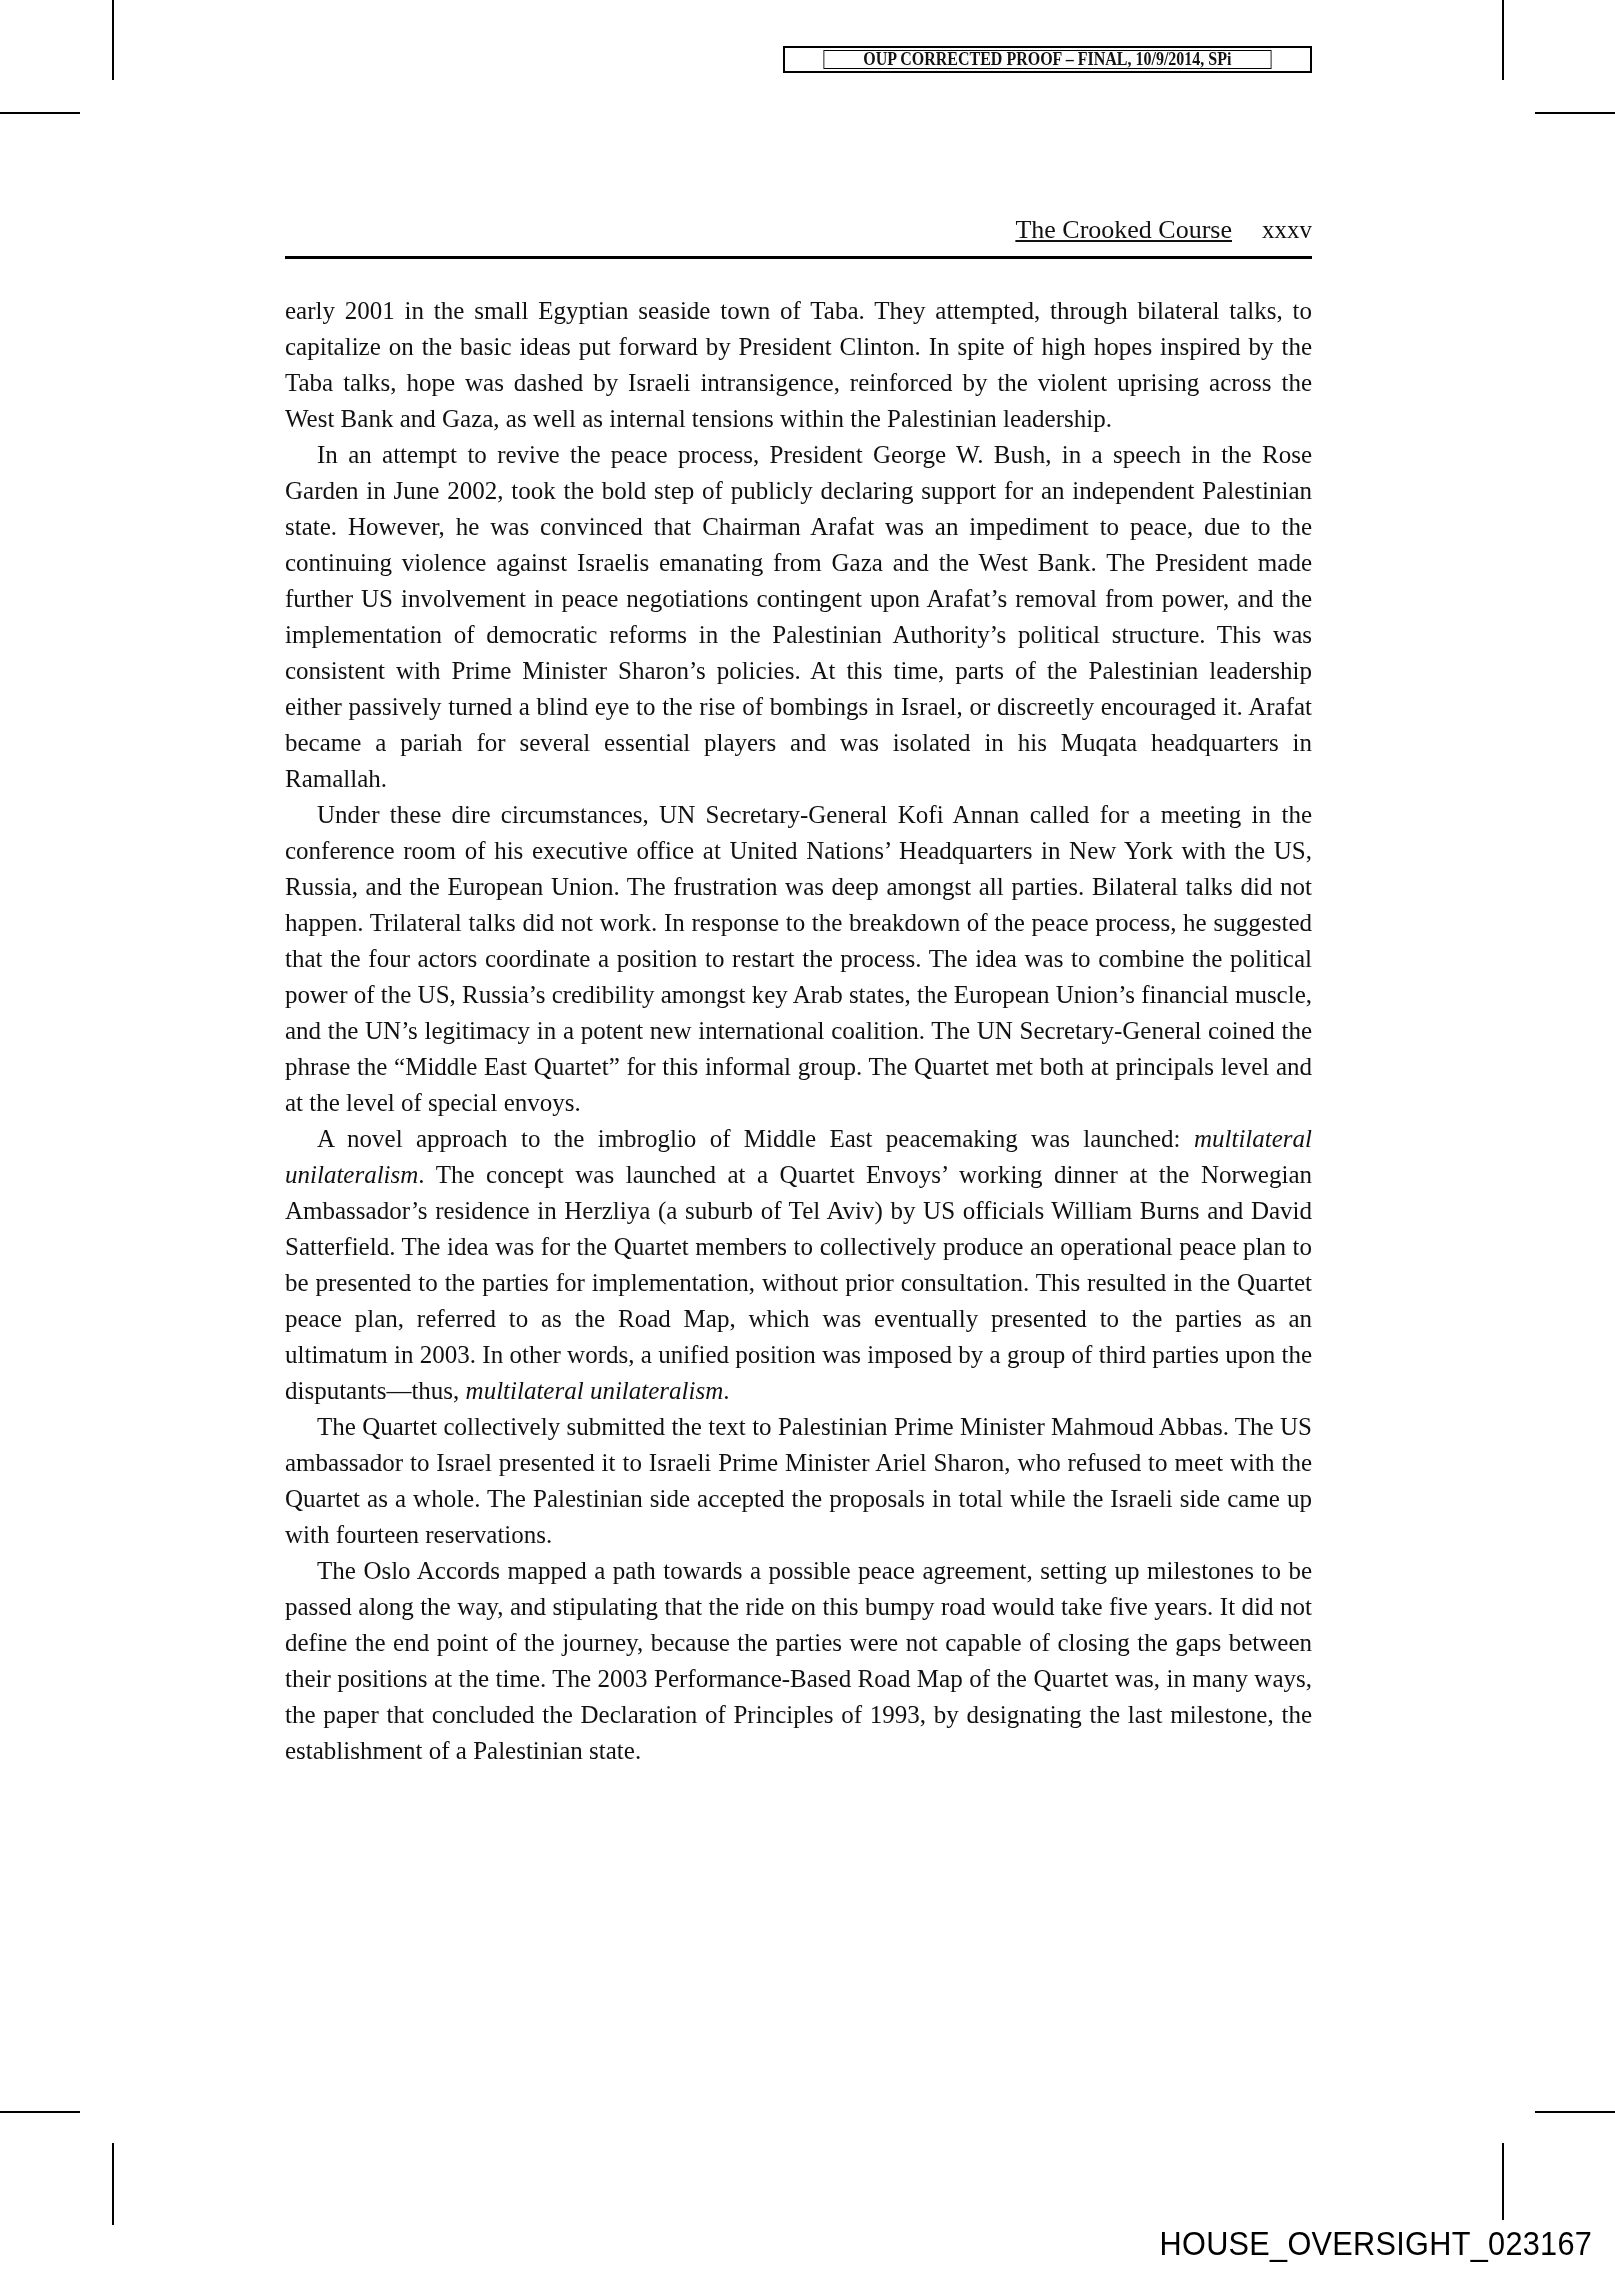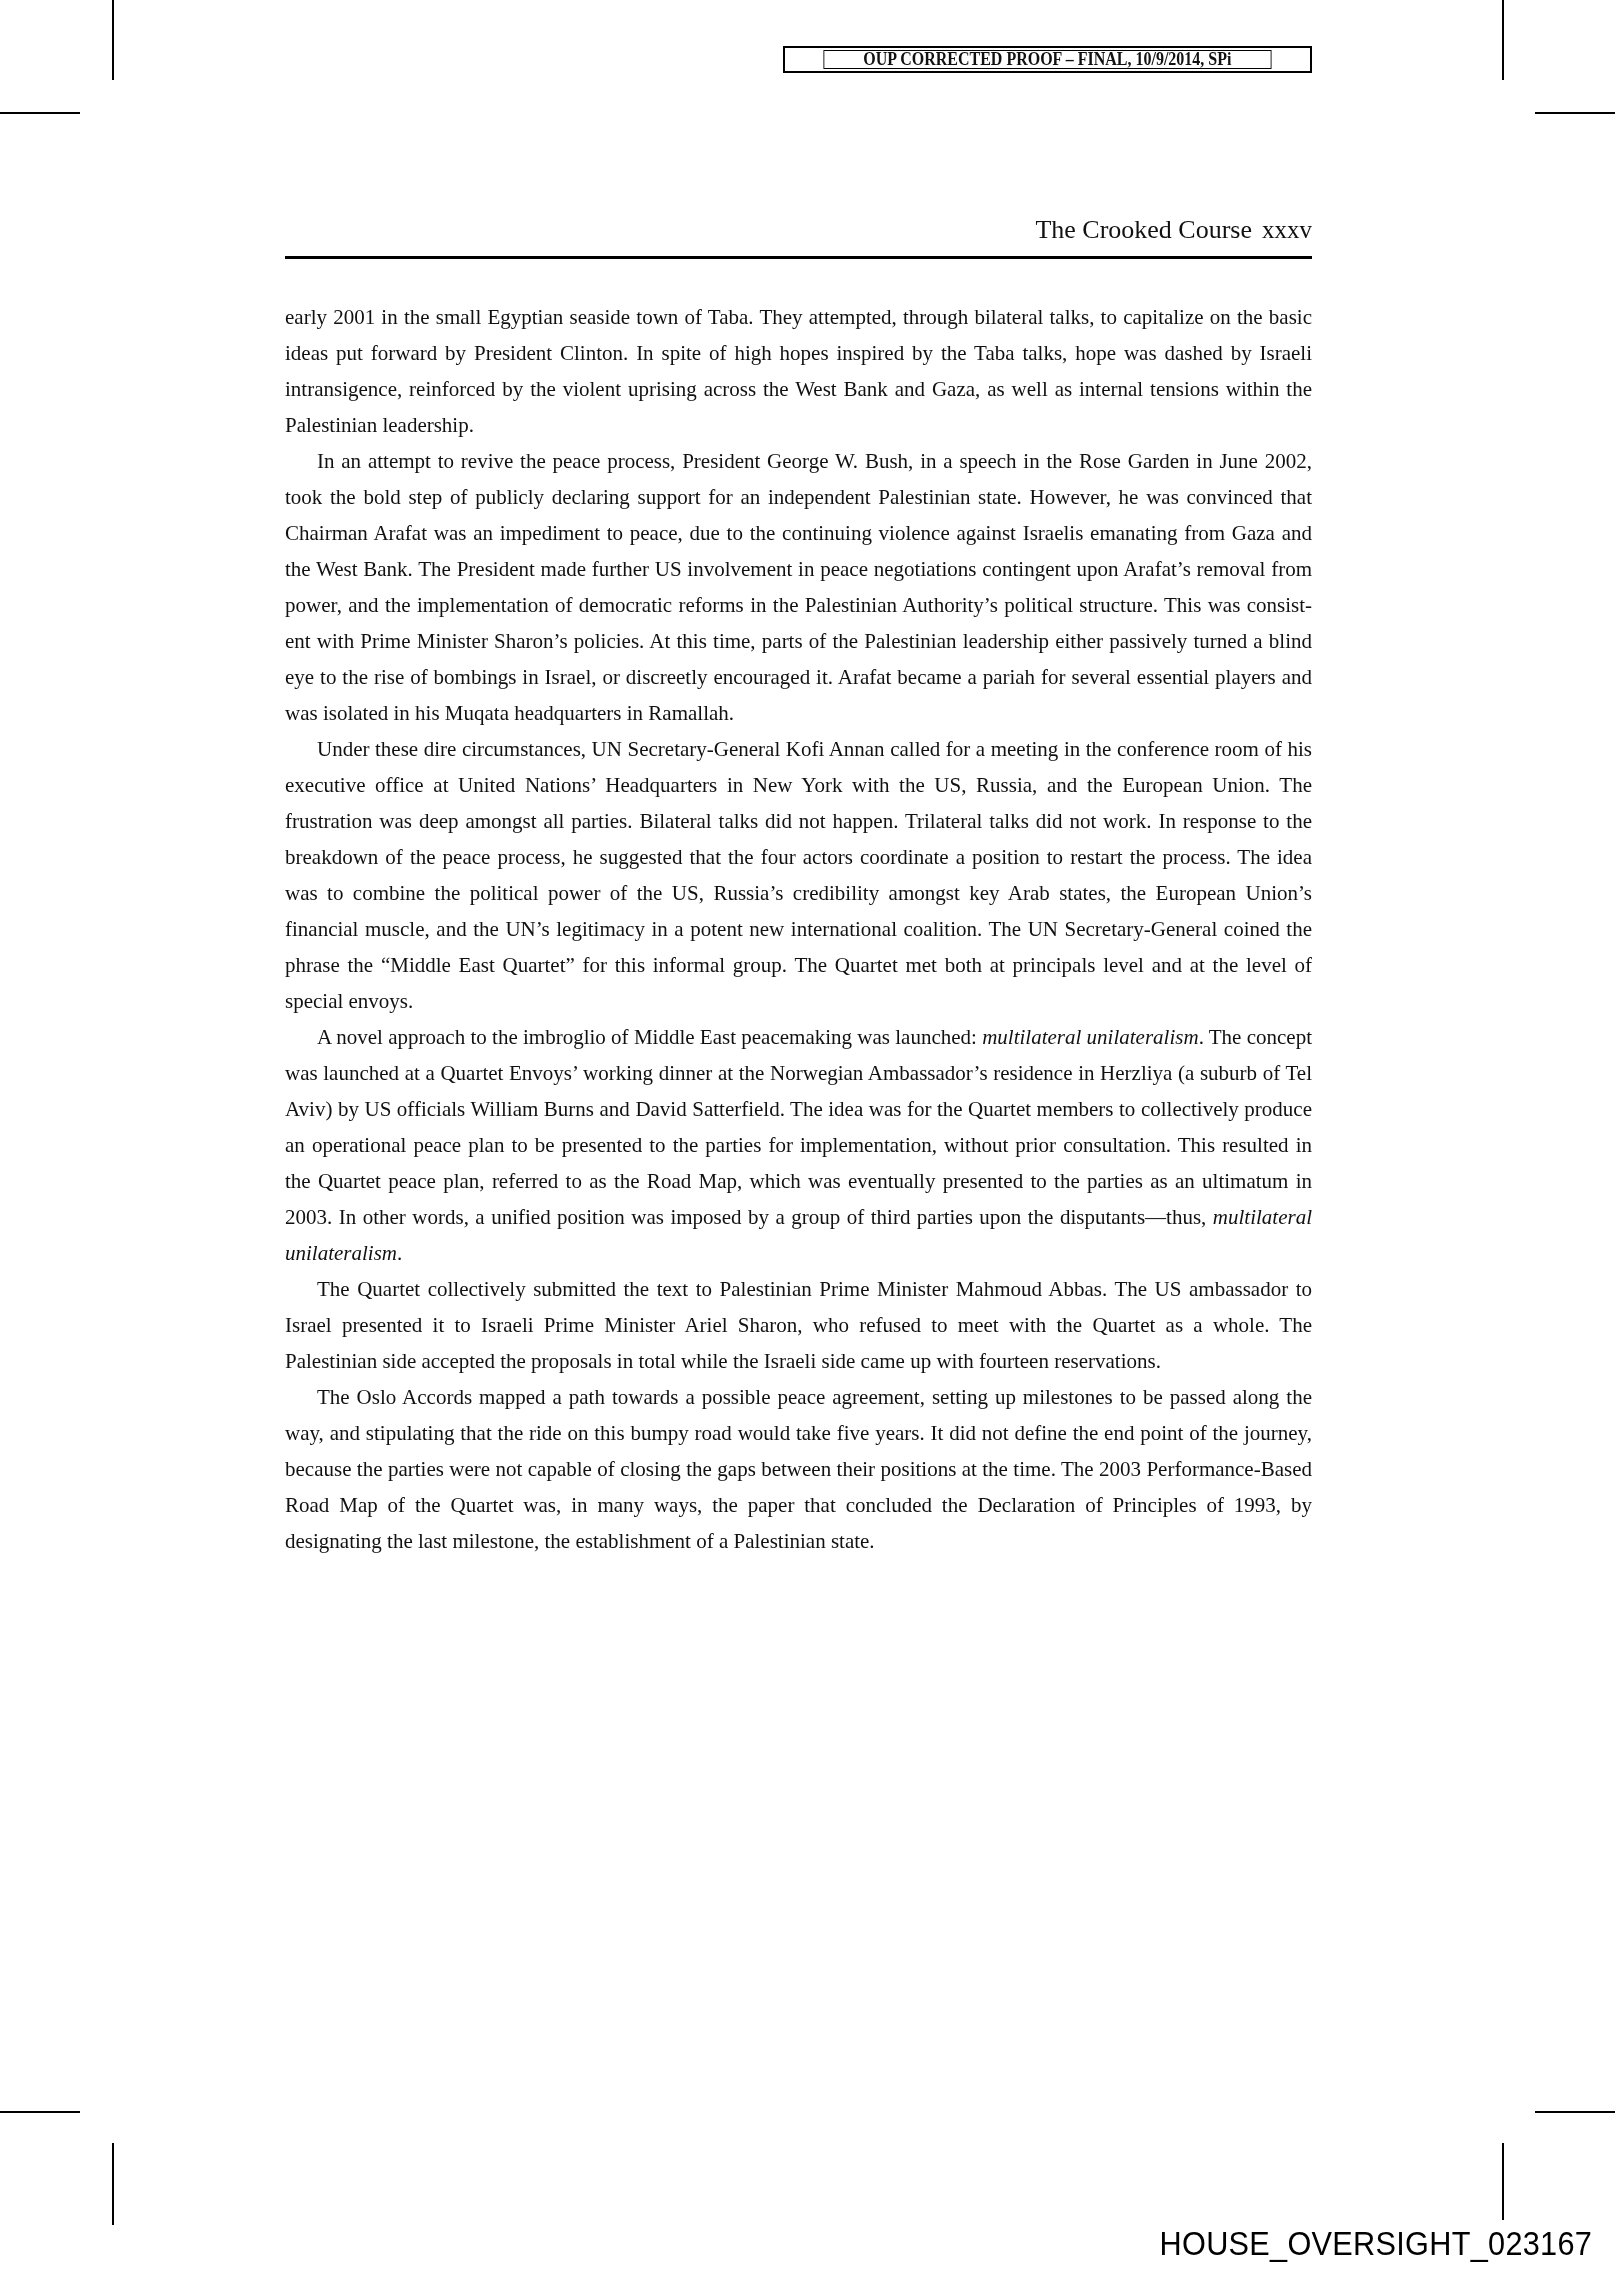--- a/index.html
+++ b/index.html
@@ -54,37 +54,37 @@
     position: absolute;
     left: 285px;
     width: 1027px;
     top: 215px;
     height: 34px;
     display: flex;
     justify-content: flex-end;
     align-items: baseline;
     font-size: 26px;
   }
-  .running-head .title { margin-right: 10px; }
+  .running-head .title { margin-right: 30px; text-decoration: underline; }
   .running-head .folio { font-size: 25px; }
   .head-rule {
     position: absolute;
     left: 285px;
     width: 1027px;
     top: 256px;
     height: 2.8px;
     background: #000;
   }
 
   .text-block {
     position: absolute;
     left: 285px;
-    top: 299px;
+    top: 293px;
     width: 1027px;
-    font-size: 21px;
+    font-size: 25px;
     line-height: 36px;
     text-align: justify;
     hyphens: manual;
   }
   .text-block p {
     margin: 0;
     text-indent: 32px;
   }
   .text-block p.first {
     text-indent: 0;

